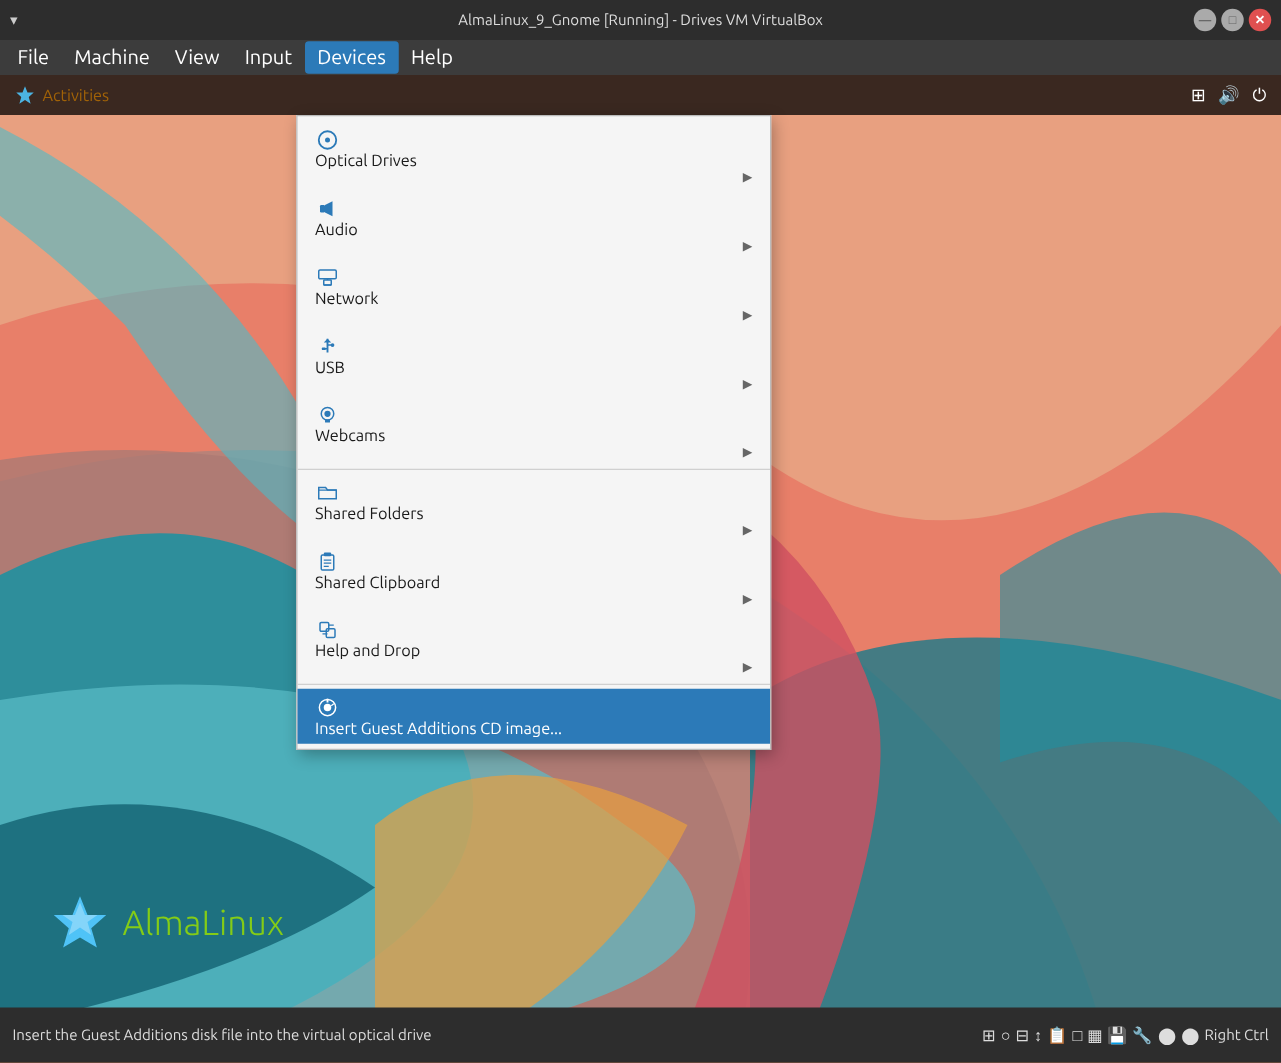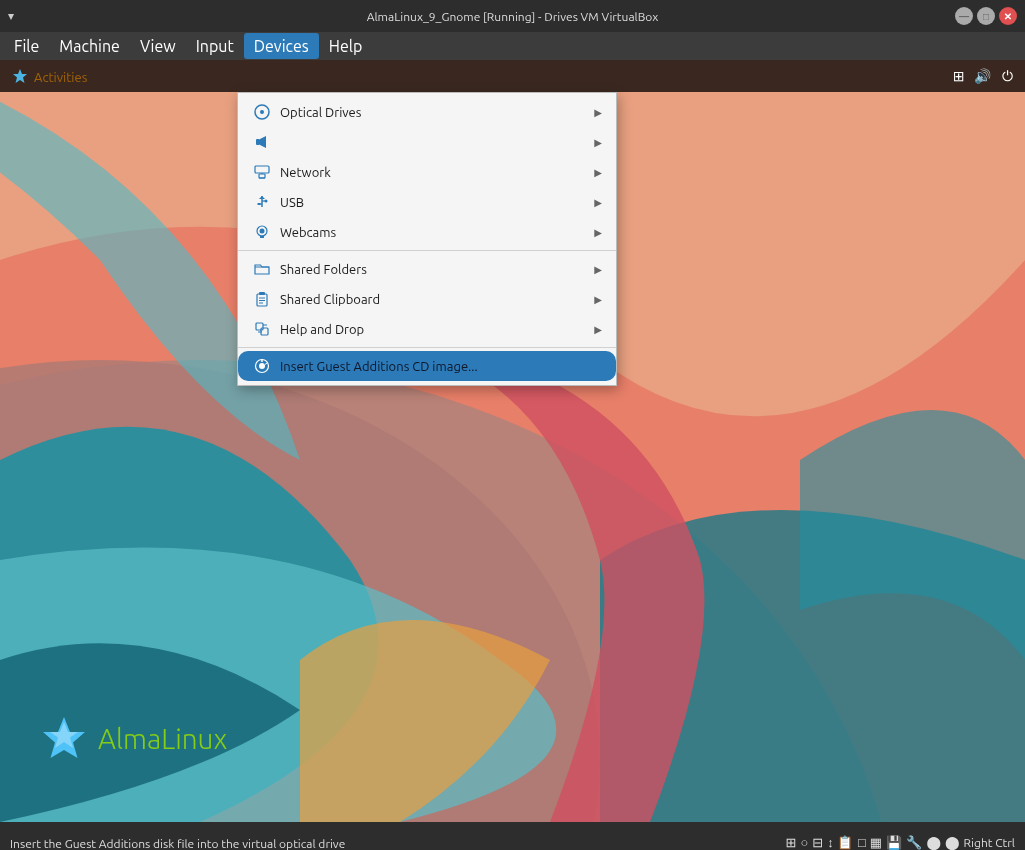--- a/index.html
+++ b/index.html
@@ -149,31 +149,31 @@
       z-index: 300;
       padding: 4px 0;
     }
     .menu-separator {
       height: 1px;
       background: #d0d0d0;
       margin: 3px 0;
     }
     .dropdown-item {
       display: flex;
-      align-items: center;
+      align-items: flex-start;
       padding: 5px 14px;
       cursor: pointer;
       font-size: 13px;
       color: #1a1a1a;
       position: relative;
+      flex-direction: column;
     }
     .dropdown-item.highlighted {
       background: #2c7ab8;
-      color: #0f172a;
-      border-radius: 10px;
+      color: #ffffff;
     }
     .dropdown-item .item-icon {
       width: 20px;
       height: 20px;
       margin-right: 8px;
       display: flex;
       align-items: center;
       justify-content: center;
       font-size: 14px;
       flex-shrink: 0;
@@ -184,24 +184,24 @@
     .dropdown-item .arrow {
       font-size: 10px;
       color: #666;
       margin-left: auto;
     }
 
     
     #statusbar {
       position: absolute;
       bottom: 0; left: 0; right: 0;
-      height: 28px;
+      height: 44px;
       background: #2d2d2d;
       display: flex;
-      align-items: flex-end;
+      align-items: center;
       justify-content: space-between;
       padding: 0 10px;
       z-index: 100;
     }
     #statusbar-text {
       color: #ddd;
       font-size: 12px;
     }
     #statusbar-right {
       display: flex;
@@ -314,20 +314,21 @@
       <span class="arrow">▶</span>
     </div>
 
     <div class="dropdown-item">
       <span class="item-icon">
         <svg width="16" height="16" viewBox="0 0 16 16">
             <rect x="2" y="5" width="4" height="6" fill="#2c7ab8" rx="1"></rect>
             <polygon points="6,5 12,2 12,14 6,11" fill="#2c7ab8"></polygon>
           </svg>
       </span>
+      <span class="item-label">Audio</span>
       <span class="arrow">▶</span>
     </div>
 
     <div class="dropdown-item">
       <span class="item-icon">
         <svg width="16" height="16" viewBox="0 0 16 16">
             <rect x="5" y="10" width="6" height="4" fill="none" stroke="#2c7ab8" stroke-width="1.2" rx="0.5"></rect>
             <rect x="1" y="2" width="14" height="7" fill="none" stroke="#2c7ab8" stroke-width="1.2" rx="1"></rect>
             <line x1="8" y1="9" x2="8" y2="10" stroke="#2c7ab8" stroke-width="1.2"></line>
             <line x1="5" y1="14" x2="11" y2="14" stroke="#2c7ab8" stroke-width="1.2"></line>

